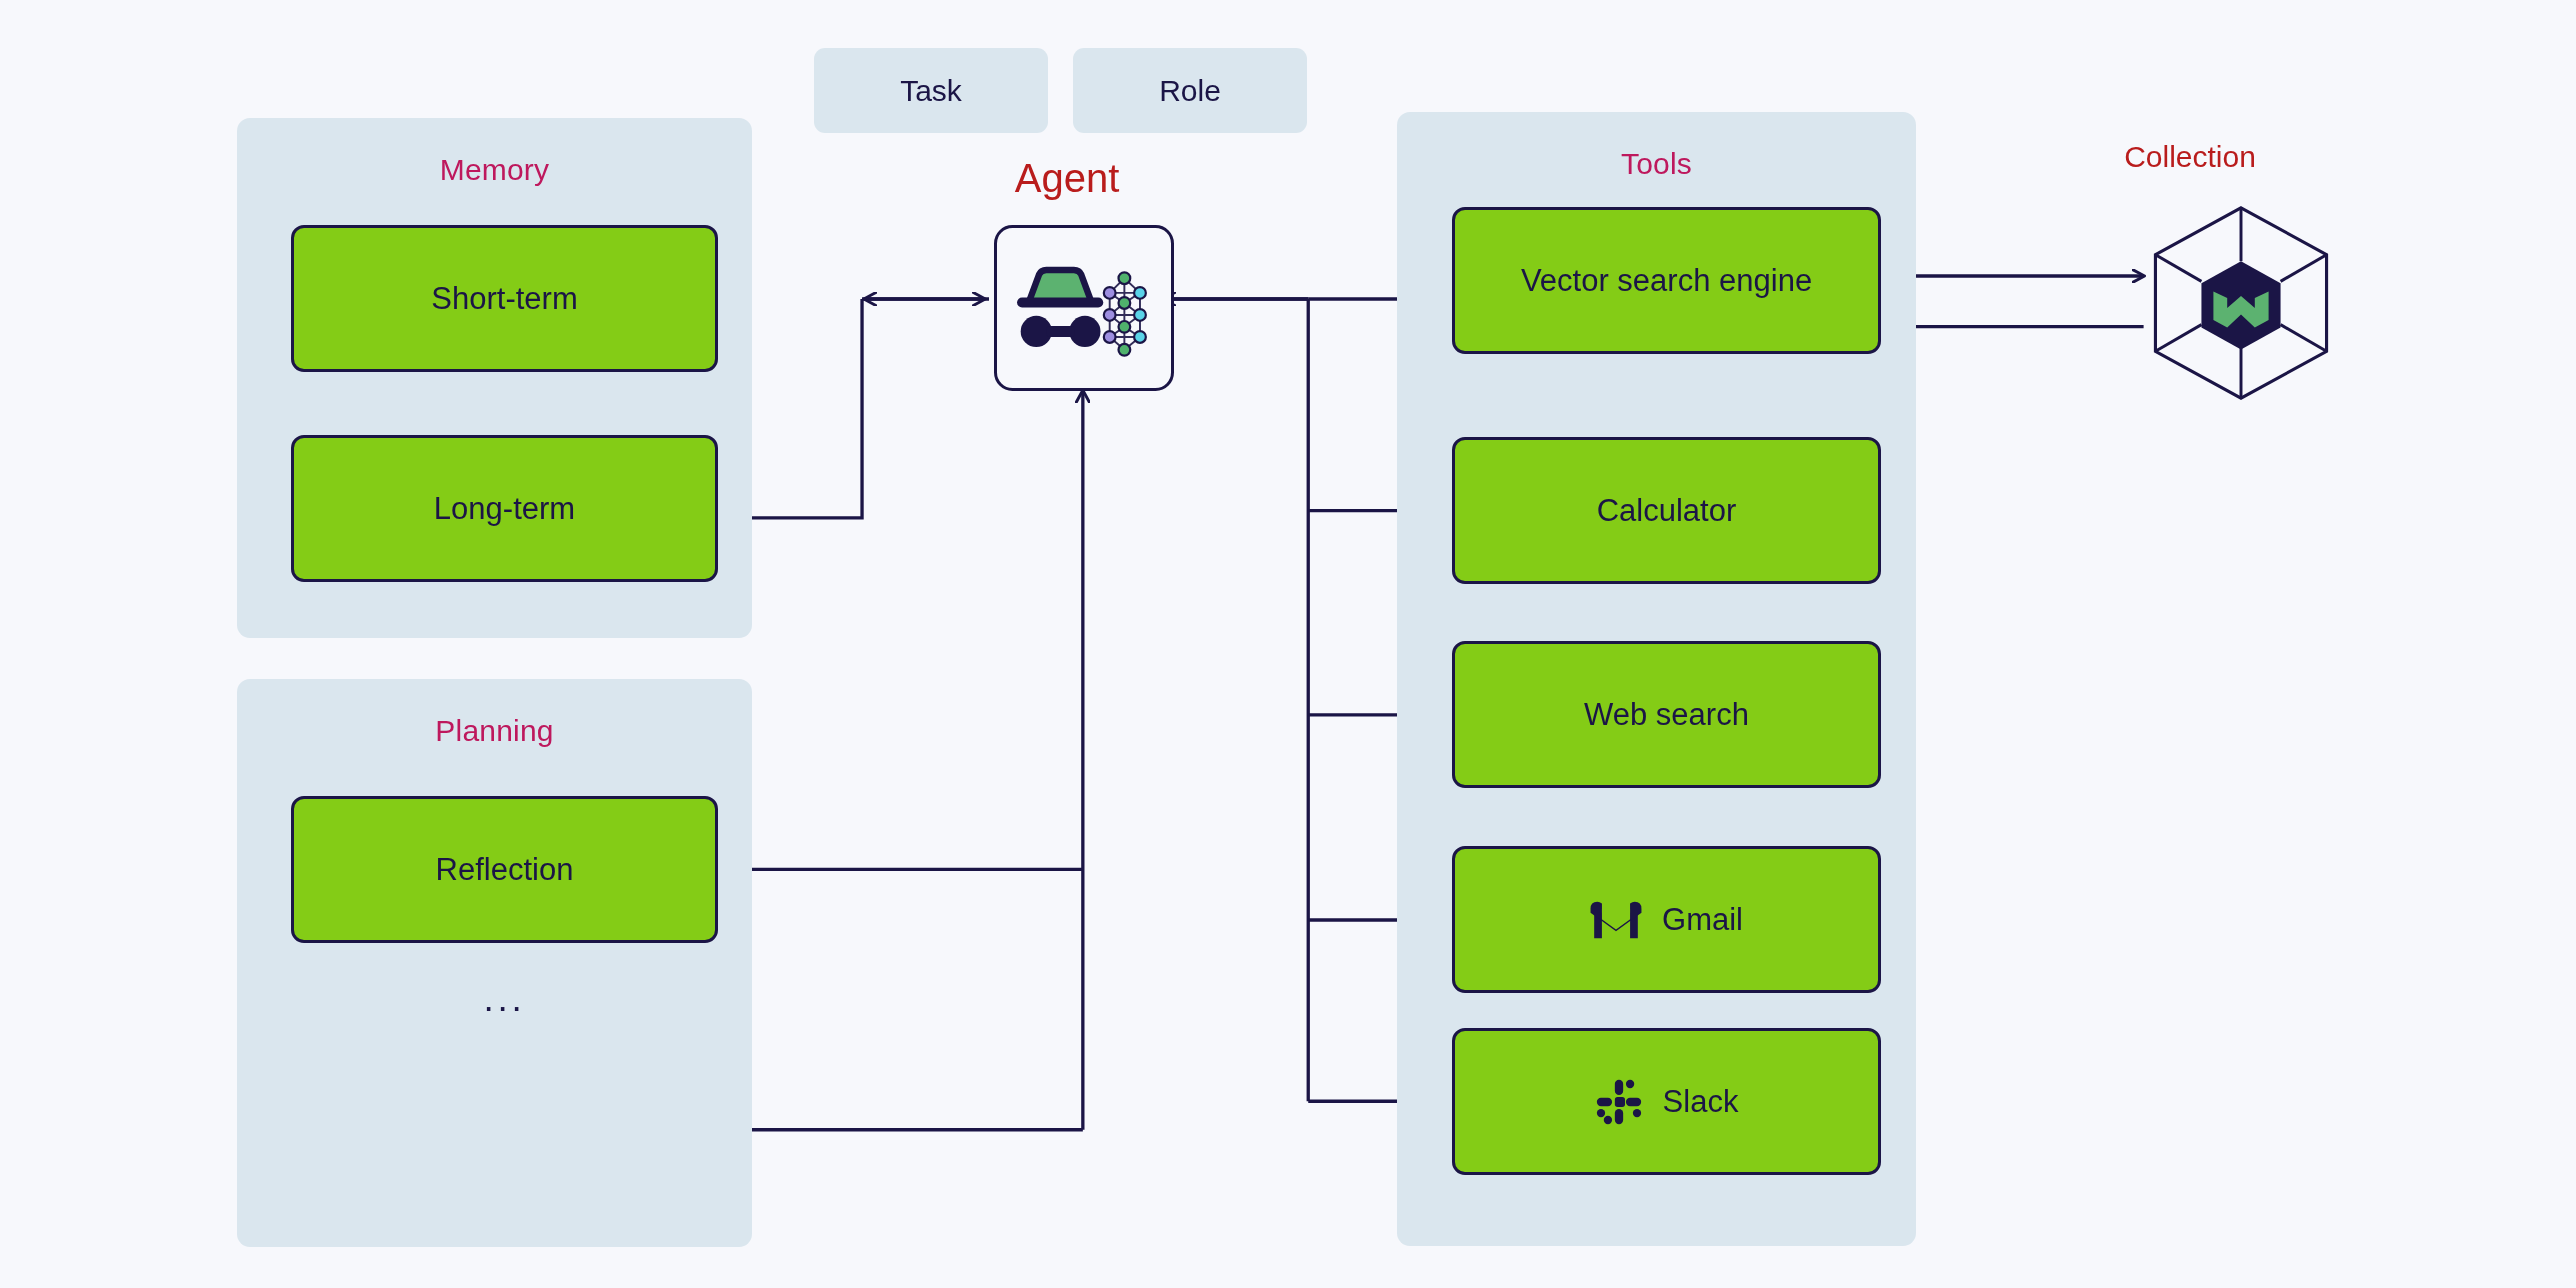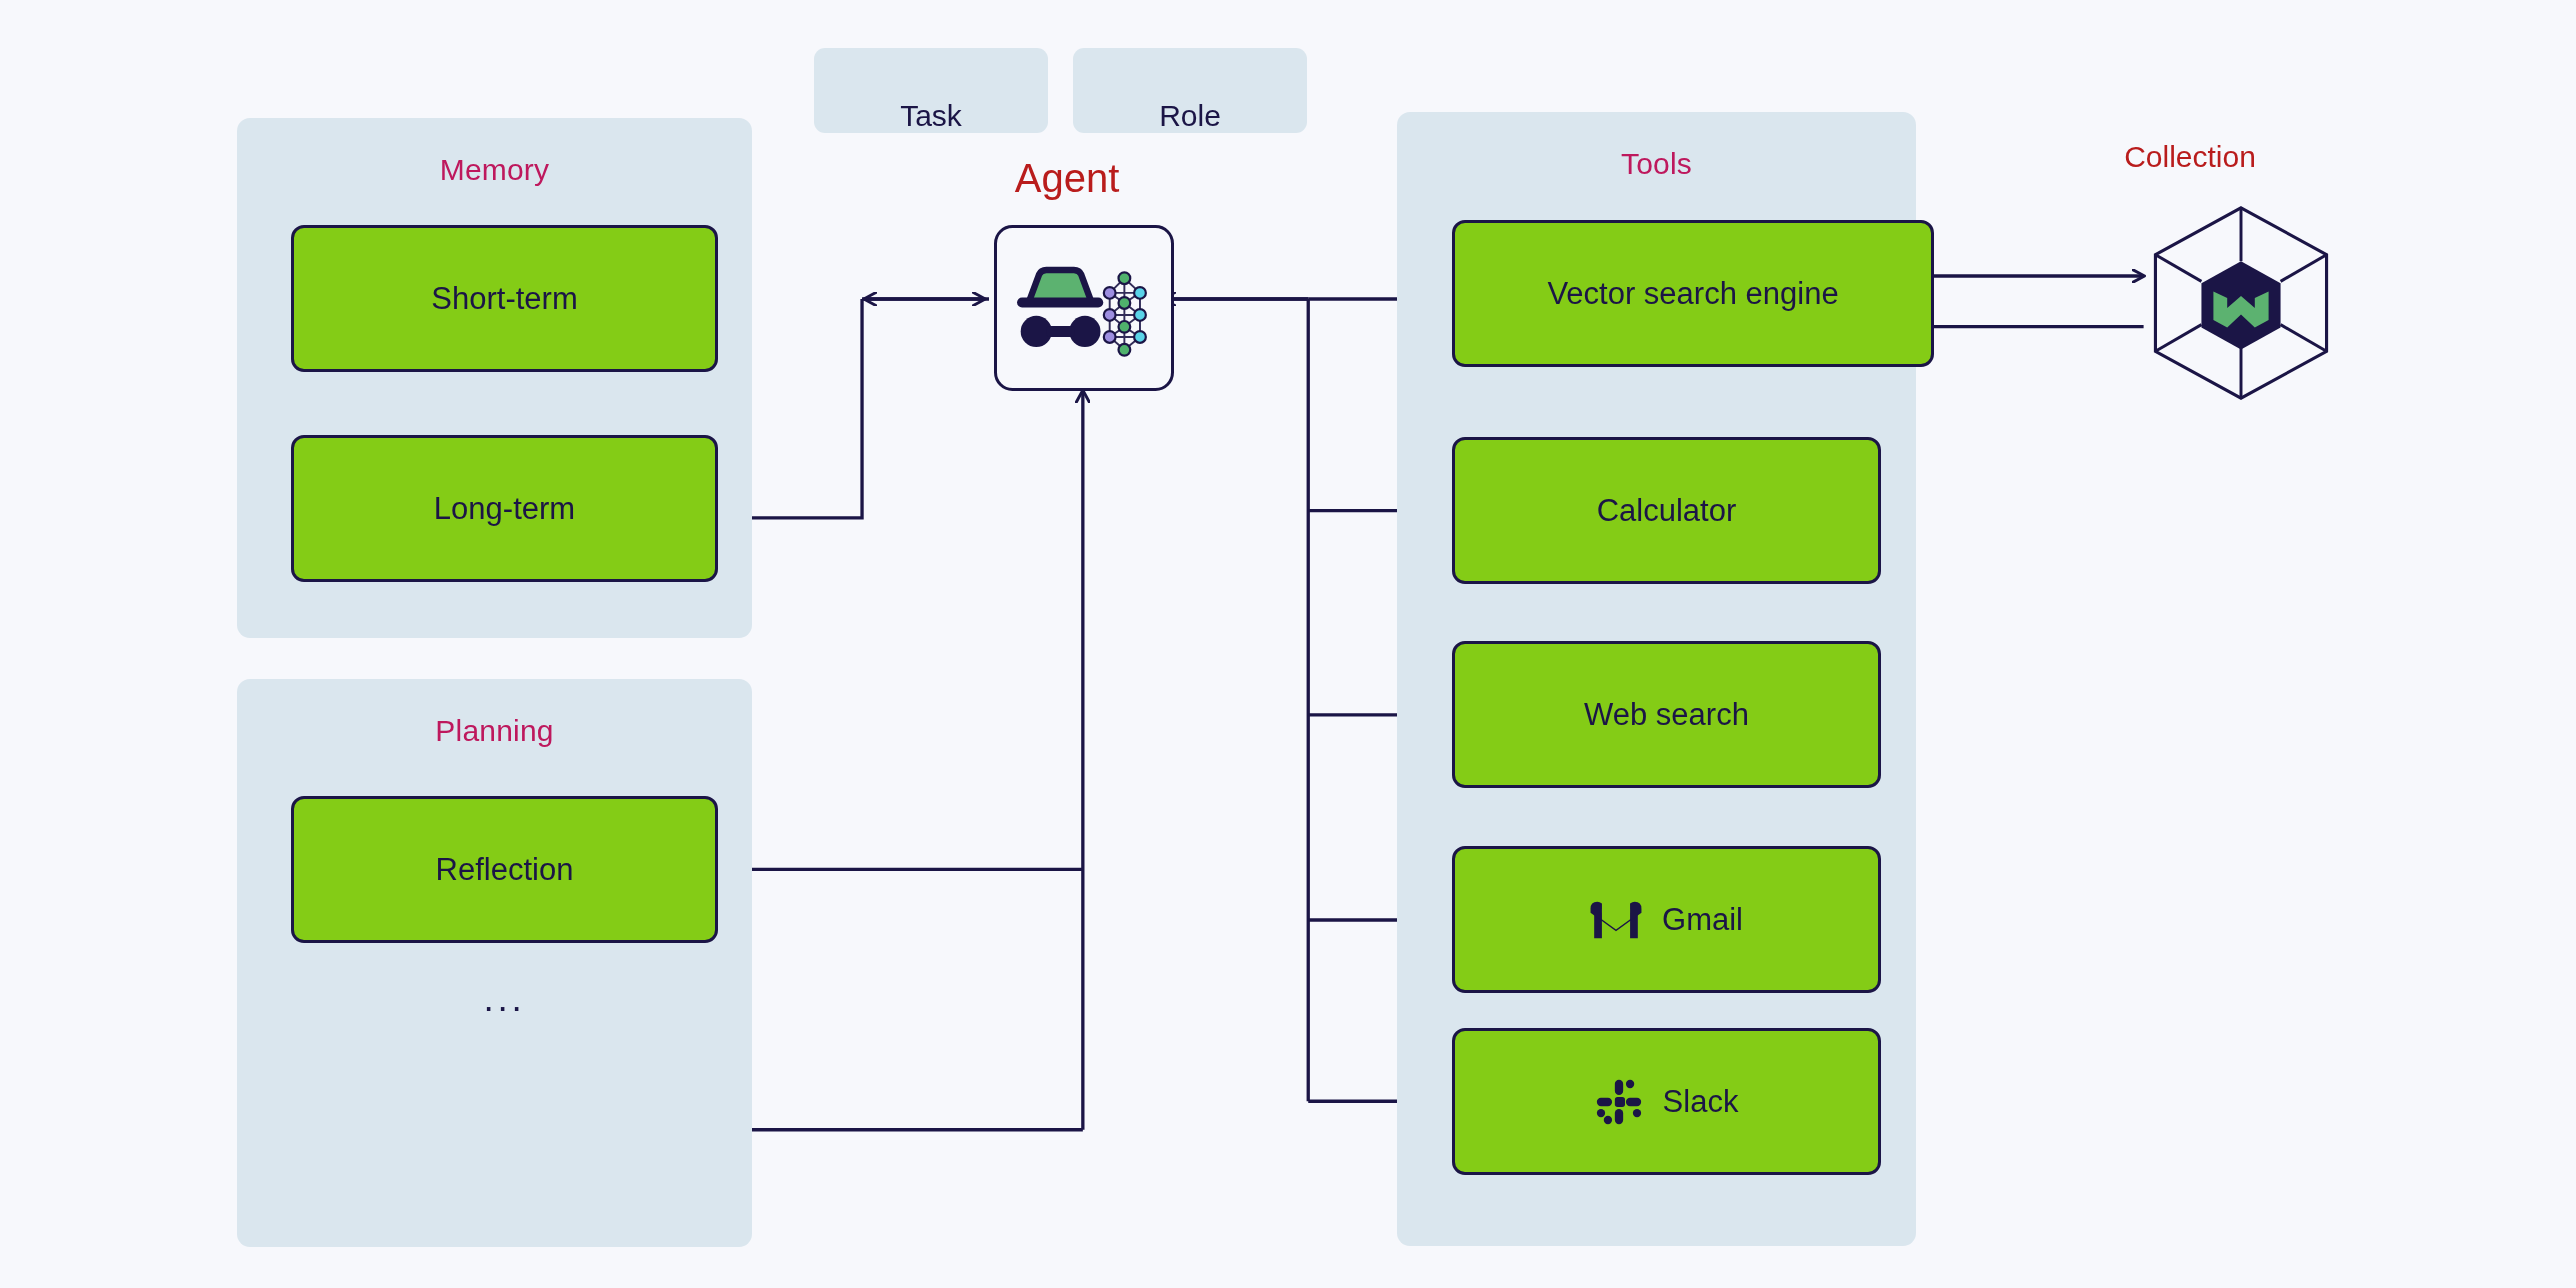--- a/index.html
+++ b/index.html
@@ -47,21 +47,21 @@
     box-sizing:border-box;
   }
   .node .lbl{line-height:1;}
 
   
   .chip{
     position:absolute;
     background:#dae6ee;
     border-radius:11px;
     display:flex;
-    align-items:flex-end;
+    align-items:center;
     justify-content:center;
     font-size:30px;
     color:#1b1546;
   }
 
   
   .flabel{
     position:absolute;
     font-size:30px;
     color:#b91c1c;
@@ -192,21 +192,21 @@
         <circle cx="146" cy="86" r="6.4" fill="#5ad3e8"></circle>
         <circle cx="129" cy="100" r="6.4" fill="#4fb26c"></circle>
       </g>
     </svg>
   </div>
 
   <div class="panel" style="left:1397px;top:112px;width:519px;height:1134px;">
     <div class="panel-title">Tools</div>
   </div>
 
-  <div class="node" style="left:1452px;top:220px;width:482px;height:147px;">
+  <div class="node" style="left:1452px;top:207px;width:429px;height:147px;">
     <span class="lbl">Vector search engine</span>
   </div>
 
   <div class="node" style="left:1452px;top:437px;width:429px;height:147px;">
     <span class="lbl">Calculator</span>
   </div>
 
   <div class="node" style="left:1452px;top:641px;width:429px;height:147px;">
     <span class="lbl">Web search</span>
   </div>

